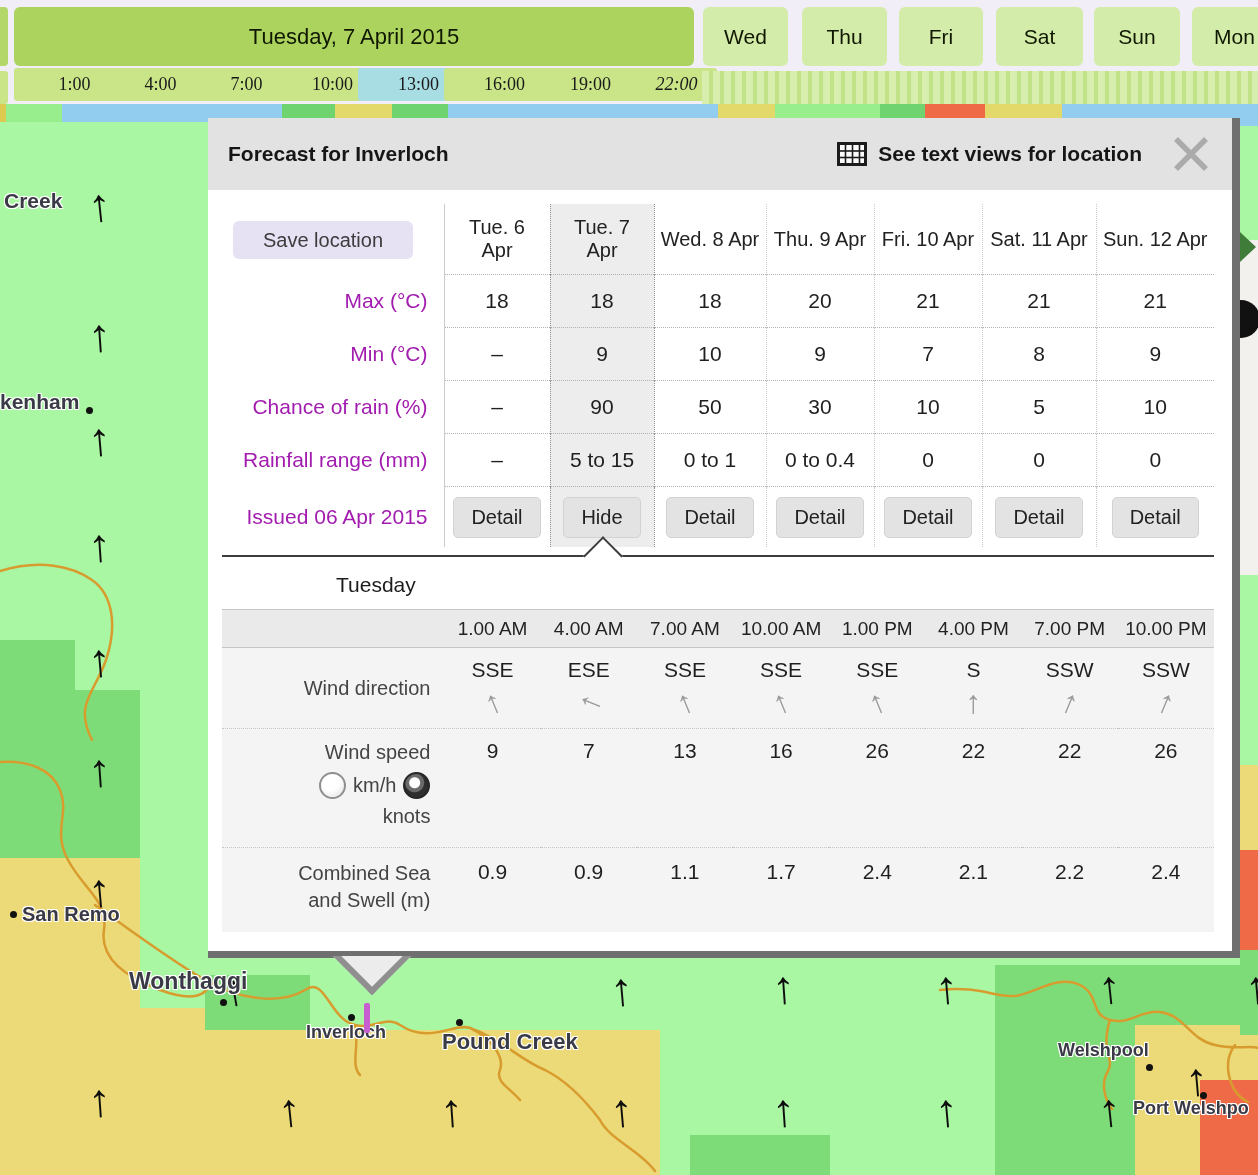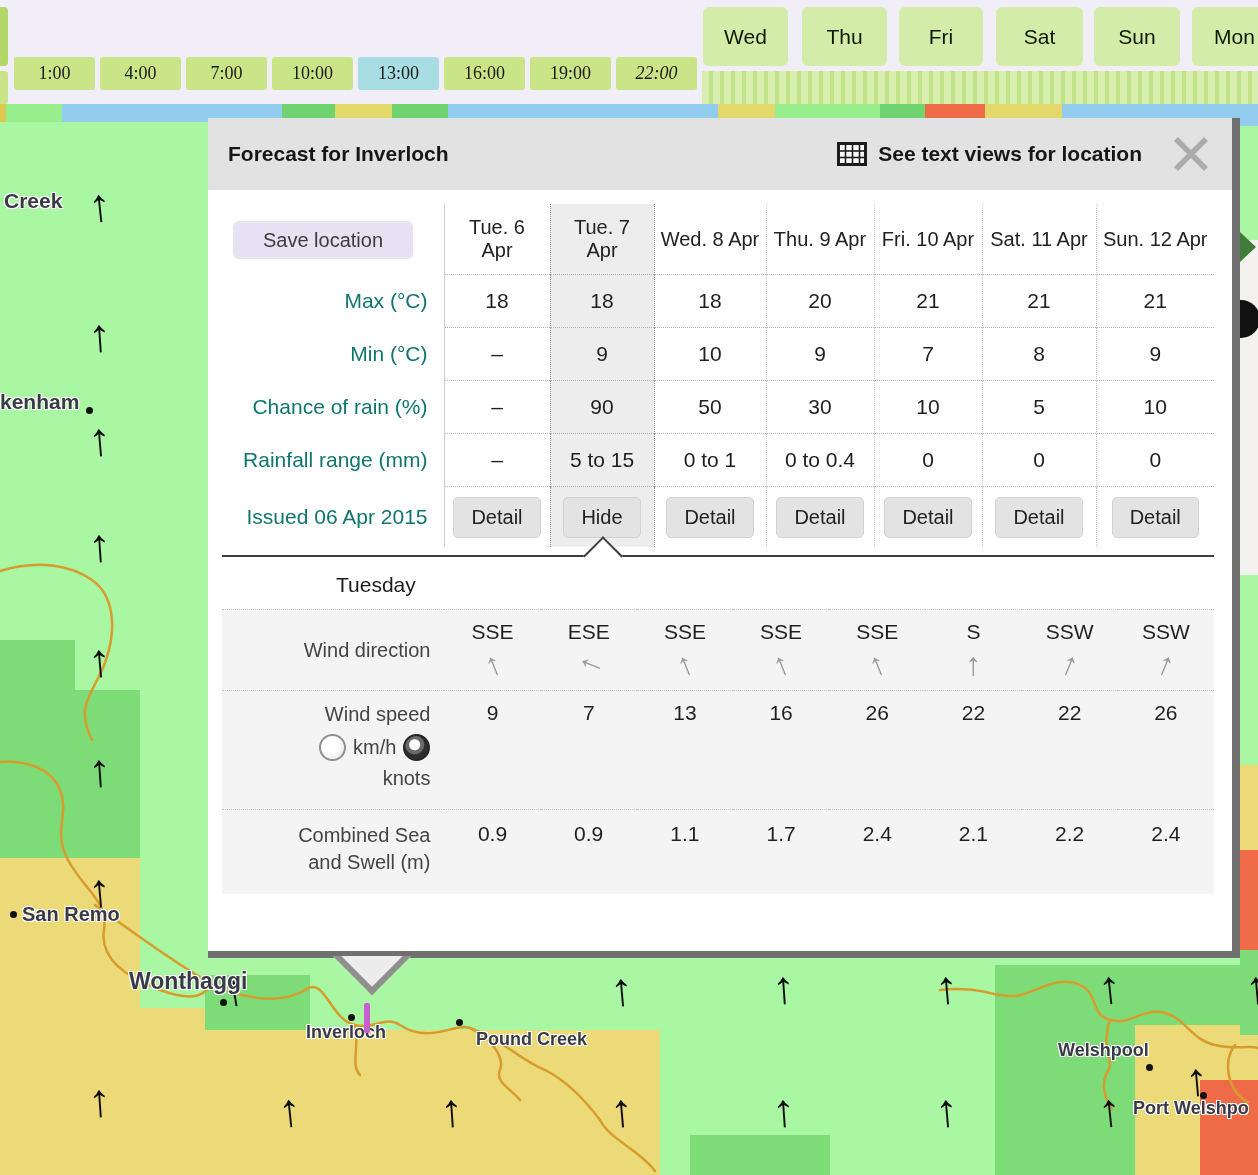--- a/index.html
+++ b/index.html
@@ -5,22 +5,22 @@
   html,body{margin:0;padding:0;}
   body{font-family:"Liberation Sans",sans-serif;}
   #screen{position:relative;width:1258px;height:1175px;overflow:hidden;background:#f2eef8;}
 
   
   .topbar{position:absolute;left:0;top:0;width:1258px;height:104px;background:#f2eef8;z-index:20;}
   .daybtn{position:absolute;top:7px;height:59px;border-radius:6px;display:flex;align-items:center;justify-content:center;
           font-size:22px;color:#101800;cursor:pointer;}
   .sliver1{position:absolute;left:0;top:7px;width:8px;height:59px;border-radius:0 4px 4px 0;background:#b4d76a;}
   .sliver2{position:absolute;left:0;top:71px;width:8px;height:33px;border-radius:0 3px 3px 0;background:#c9e588;}
-  .timecell{position:absolute;top:57px;width:81px;height:33px;border-radius:3px;display:flex;align-items:center;justify-content:center;
-            font-family:"Liberation Serif",serif;font-size:18px;color:#1a1a1a;cursor:pointer;}
+  .timecell{position:absolute;top:68px;width:81px;height:33px;border-radius:3px;display:flex;align-items:center;justify-content:center;
+            font-family:"Liberation Serif",serif;font-size:18px;color:#1a1a1a;cursor:pointer;padding-left:20px;}
   .stripes{position:absolute;left:702px;top:71px;width:556px;height:33px;
            background:repeating-linear-gradient(90deg,#d7eeae 0 7px,#c2e287 7px 11px);}
 
   
   .map{position:absolute;left:0;top:104px;width:1258px;height:1071px;background:#a9f7a3;z-index:1;}
   .patch{position:absolute;}
   .mlabel{position:absolute;font-weight:bold;color:#3a3a46;white-space:nowrap;
           text-shadow:1px 1px 0 #fff,-1px -1px 0 #fff,1px -1px 0 #fff,-1px 1px 0 #fff,0 1px 0 #fff,0 -1px 0 #fff;}
   .dot{position:absolute;width:7px;height:7px;border-radius:50%;background:#111;}
   .warrow{position:absolute;font-size:46px;line-height:1;font-weight:bold;color:#0d0d0d;}
@@ -33,21 +33,21 @@
          background:#fff;border-right:8px solid #6f6f6f;border-bottom:7px solid #6f6f6f;z-index:10;}
   .phead{height:72px;background:#e2e2e2;display:flex;align-items:center;padding:0 18px 0 20px;box-sizing:border-box;}
   .ptitle{font-size:21px;font-weight:bold;color:#161616;}
   .tviews{margin-left:auto;display:flex;align-items:center;gap:11px;cursor:pointer;}
   .tviews .txt{font-size:21px;font-weight:bold;color:#161616;}
   .closex{margin-left:26px;cursor:pointer;}
 
   table{border-collapse:collapse;table-layout:fixed;}
   .ftable{margin:14px 0 0 14px;width:992px;}
   .ftable td{padding:0;text-align:center;font-size:21px;color:#1f1f1f;}
-  .ftable td.lab{text-align:right;padding-right:16px;color:#0f766e;font-size:21px;}
+  .ftable td.lab{text-align:right;padding-right:16px;color:#a21caf;font-size:21px;}
   .ftable tr.hdr td{height:70px;font-size:20px;color:#222;line-height:1.15;vertical-align:middle;}
   .ftable tr.vals td{height:52px;}
   .ftable tr.btns td{height:60px;}
   .ftable td.d{border-left:1px dotted #c9c9c9;}
   .ftable td.d1{border-left:1px solid #ccc;}
   .ftable tr.vals td.d,.ftable tr.vals td.d1,.ftable tr.btns td.d,.ftable tr.btns td.d1{border-top:1px dotted #b3b3b3;}
   .ftable td.sel{background:#ededed;border-left:1px dotted #8f8f8f;}
   .ftable td.aftersel{border-left:1px dotted #8f8f8f;}
   .wrap span{display:inline-block;width:74px;}
   .max{color:#c22b25;} .min{color:#3f6fca;} .grn{color:#1d7d22;}
@@ -172,35 +172,36 @@
 
     <span class="mlabel" style="left:4px;top:85px;font-size:21px;">Creek</span>
     <span class="mlabel" style="left:0;top:286px;font-size:21px;">kenham</span>
     <span class="dot" style="left:86px;top:303px;"></span>
     <span class="mlabel" style="left:22px;top:799px;font-size:20px;">San Remo</span>
     <span class="dot" style="left:10px;top:807px;"></span>
     <span class="mlabel" style="left:85px;top:864px;font-size:23px;margin-left:44px;">Wonthaggi</span>
     <span class="dot" style="left:220px;top:895px;"></span>
     <span class="mlabel" style="left:306px;top:918px;font-size:18px;">Inverloch</span>
     <span class="dot" style="left:348px;top:910px;"></span>
-    <span class="mlabel" style="left:476px;top:925px;font-size:18px;">Pound Creek</span>
+    <span class="mlabel" style="left:442px;top:925px;font-size:22px;">Pound Creek</span>
     <span class="dot" style="left:456px;top:915px;"></span>
     <span class="mlabel" style="left:1058px;top:936px;font-size:18px;">Welshpool</span>
     <span class="dot" style="left:1146px;top:960px;"></span>
     <span class="mlabel" style="left:1133px;top:994px;font-size:18px;">Port Welshpo</span>
     <span class="dot" style="left:1200px;top:988px;"></span>
 
     <div class="pin"></div>
   </div>
 
   <div class="artifact" style="left:1240px;top:232px;width:0;height:0;border-top:15px solid transparent;border-bottom:15px solid transparent;border-left:16px solid #3f7c3a;"></div>
   <div class="artifact" style="left:1222px;top:300px;width:38px;height:38px;border-radius:50%;background:#111;"></div>
 
   <div class="topbar">
     <div class="sliver1"></div>
+    <div class="daybtn" style="left:14px;width:680px;background:#abd35e;">Tuesday, 7 April 2015</div>
     <div class="daybtn" style="left:703px;width:85px;background:#d4ecaa;font-size:21px;">Wed</div>
     <div class="daybtn" style="left:802px;width:85px;background:#d4ecaa;font-size:21px;">Thu</div>
     <div class="daybtn" style="left:899px;width:84px;background:#d4ecaa;font-size:21px;">Fri</div>
     <div class="daybtn" style="left:996px;width:87px;background:#d4ecaa;font-size:21px;">Sat</div>
     <div class="daybtn" style="left:1094px;width:86px;background:#d4ecaa;font-size:21px;">Sun</div>
     <div class="daybtn" style="left:1192px;width:85px;background:#d4ecaa;font-size:21px;">Mon</div>
 
     <div class="sliver2"></div>
     <div class="timecell" style="left:14px;background:#c9e588;">1:00</div>
     <div class="timecell" style="left:100px;background:#c9e588;">4:00</div>
@@ -322,20 +323,31 @@
           <col style="width:96px">
           <col style="width:96px">
           <col style="width:96px">
           <col style="width:96px">
         <col style="width:96px">
           <col style="width:96px">
           <col style="width:96px">
           <col style="width:96px">
       </colgroup>
       <tbody>
+          <tr class="hh">
+        <td class="lab"></td>
+        <td>1.00 AM</td>
+        <td>4.00 AM</td>
+        <td>7.00 AM</td>
+        <td>10.00 AM</td>
+        <td>1.00 PM</td>
+        <td>4.00 PM</td>
+        <td>7.00 PM</td>
+        <td>10.00 PM</td>
+      </tr>
       <tr class="rdir">
         <td class="lab">Wind direction</td>
         <td>
               <div class="dircell">
                 <span>SSE</span>
                 <span class="dira" style="transform: rotate(-22.5deg);"></span>
               </div>
             </td>
         <td>
               <div class="dircell">

